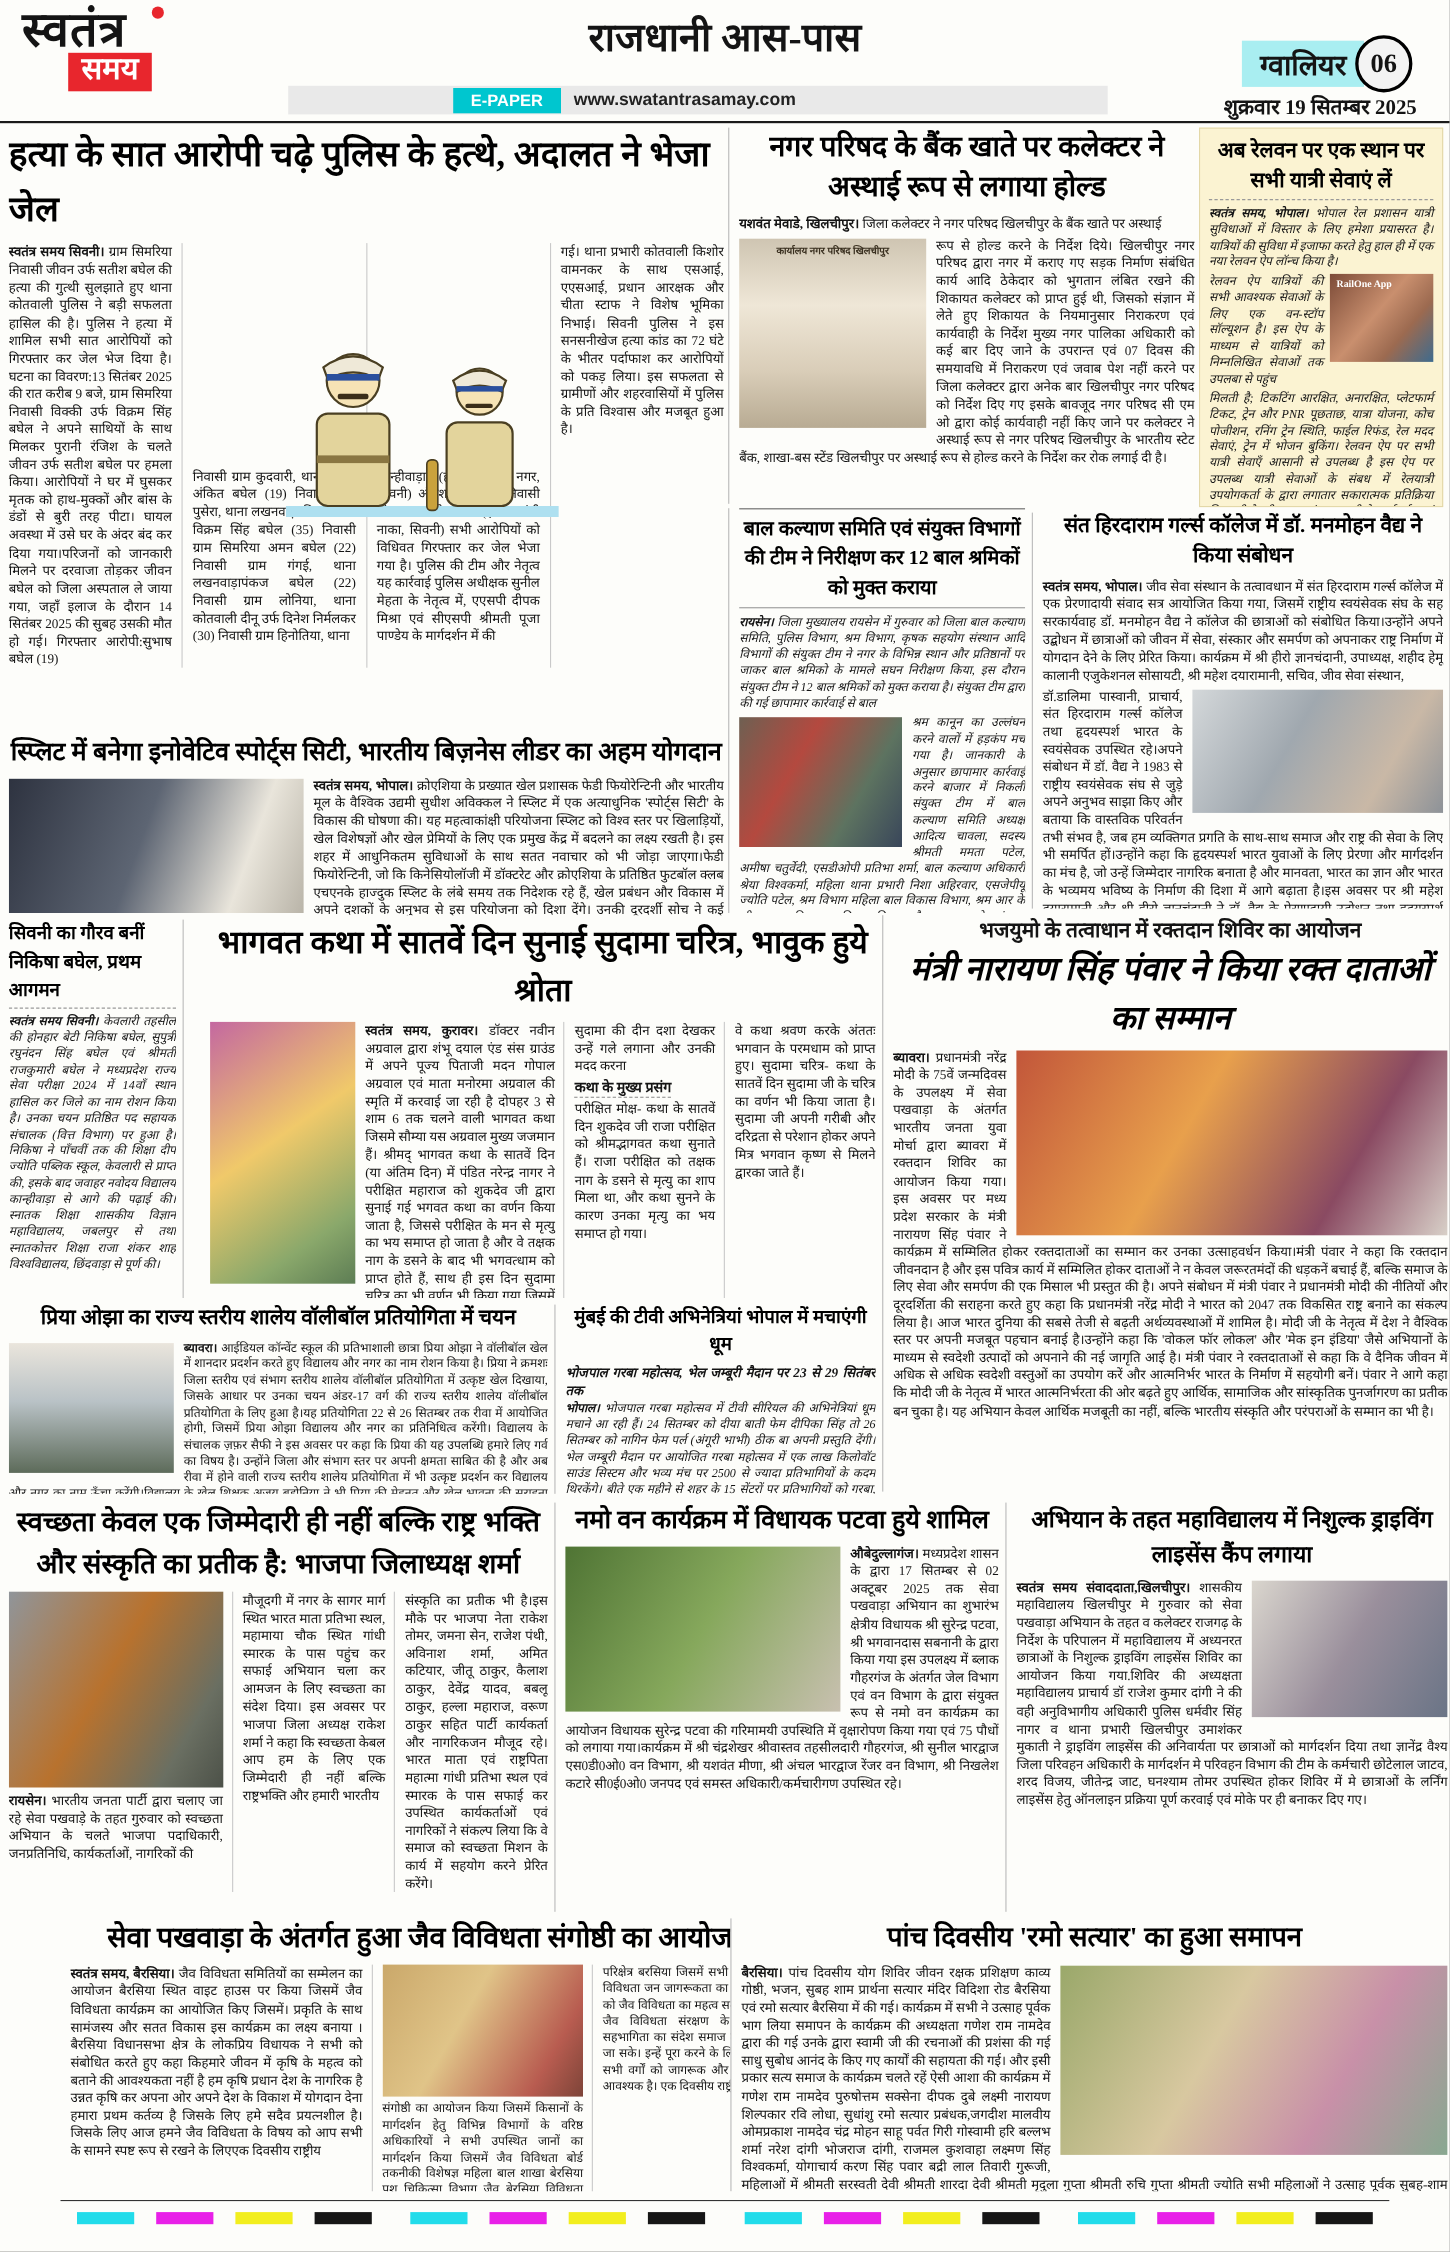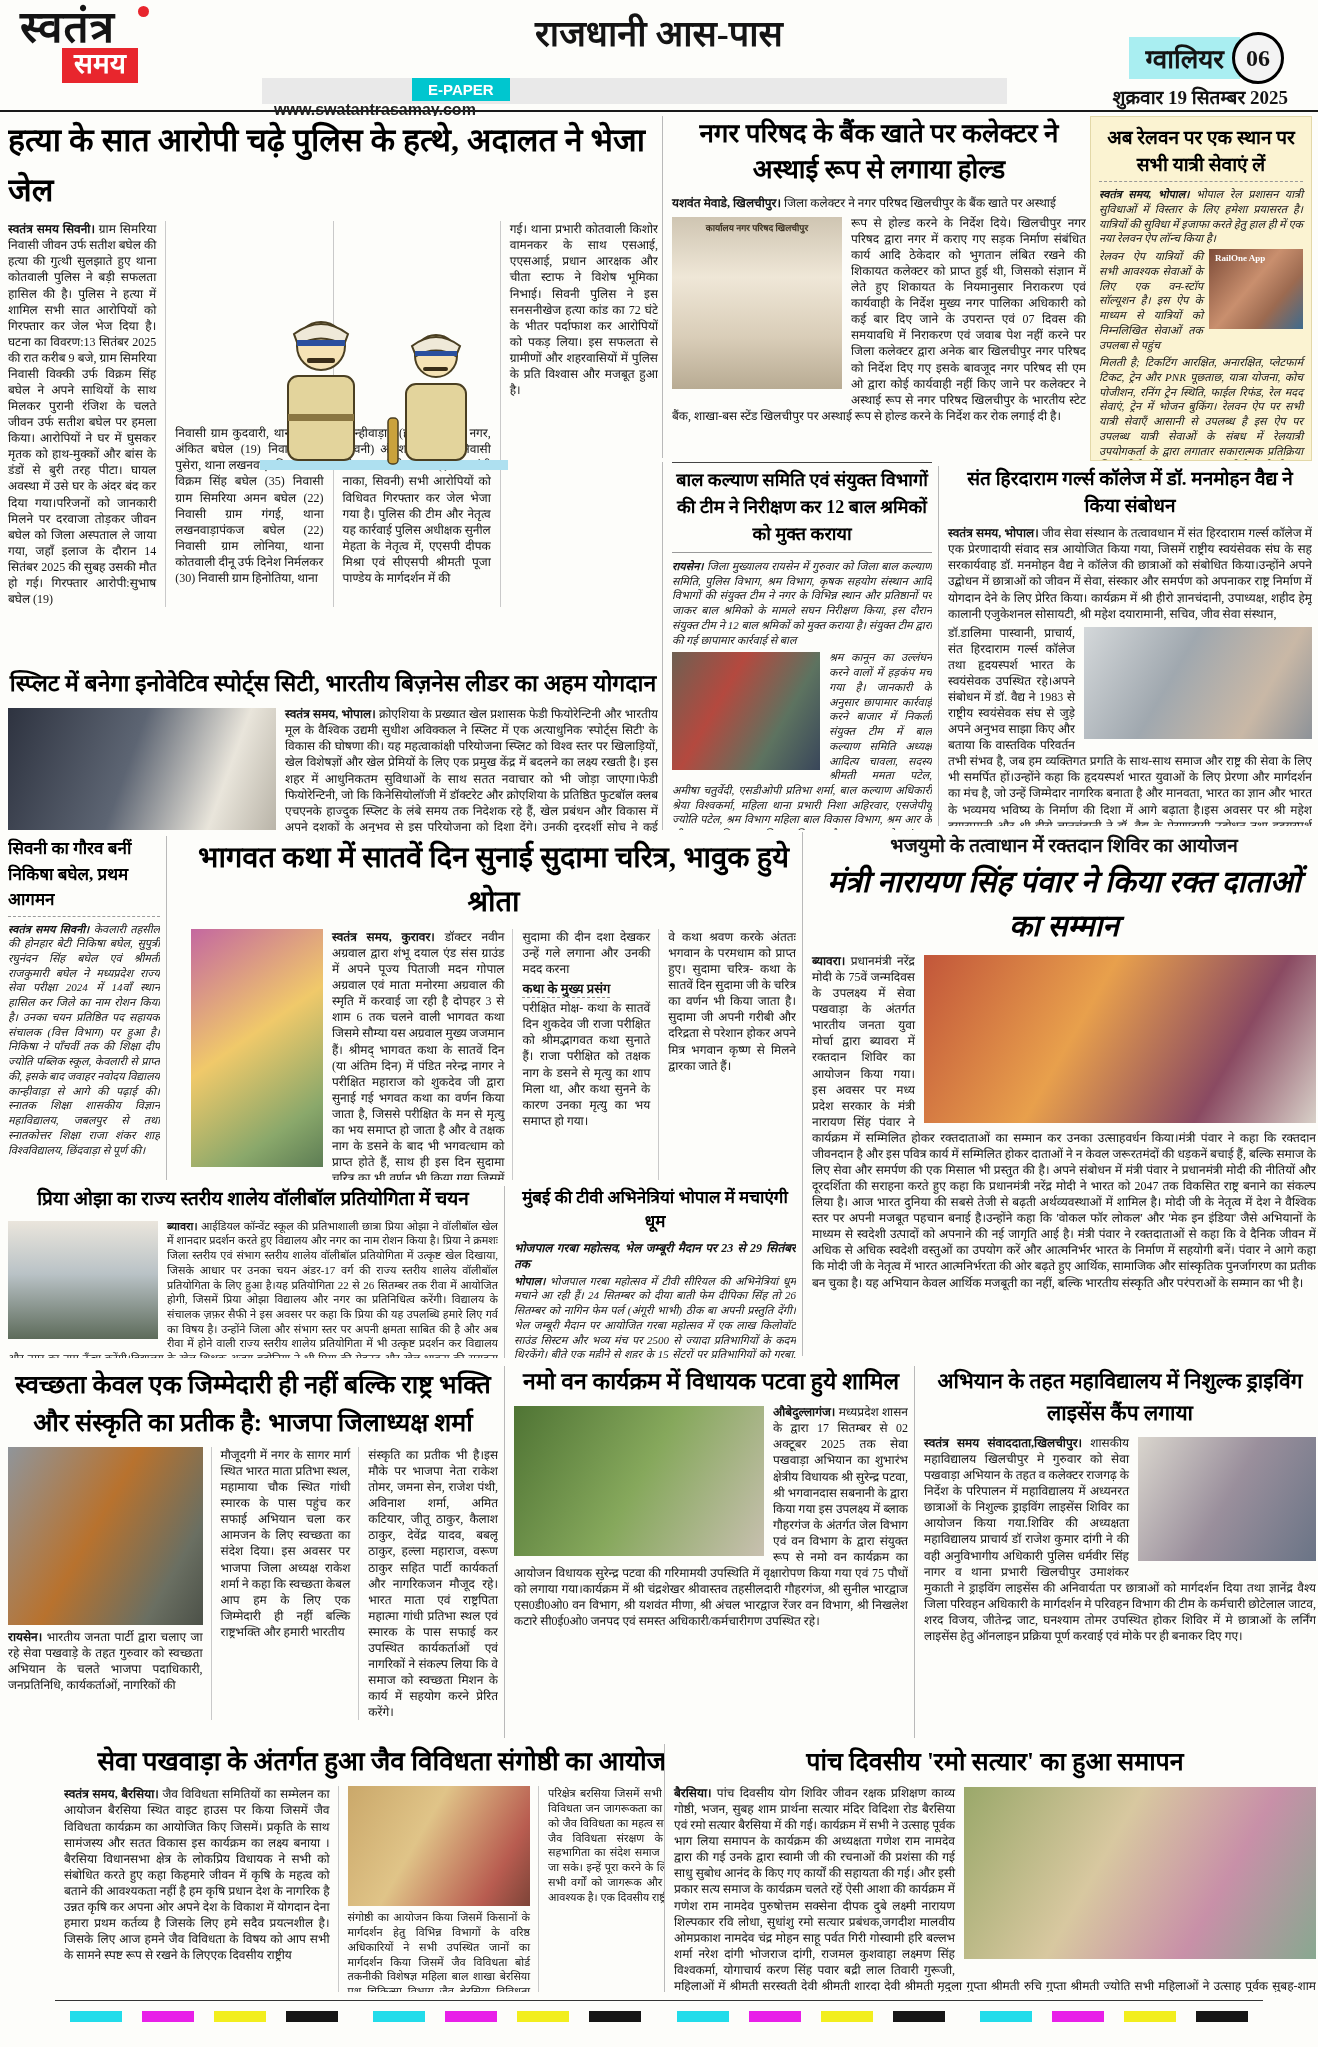--- a/index.html
+++ b/index.html
@@ -7,21 +7,21 @@
         font-family:"Liberation Serif","DejaVu Serif",serif;color:#141414;overflow:hidden;}
   
   header{position:absolute;left:0;top:0;width:1318px;height:112px;border-bottom:2px solid #1a1a1a;box-sizing:border-box;}
   .masthead{position:absolute;left:20px;top:4px;width:180px;}
   .m-dot{position:absolute;left:118px;top:2px;width:11px;height:11px;border-radius:50%;background:#e8262d;}
   .m1{font-size:44px;font-weight:bold;line-height:1.1;letter-spacing:1px;}
   .m2{display:inline-block;background:#e8262d;color:#fff;font-size:28px;font-weight:bold;
       padding:1px 12px 3px;margin:-4px 0 16px 42px;line-height:1.1;}
   .section-title{position:absolute;left:0;right:0;top:8px;text-align:center;font-size:36px;font-weight:bold;}
   .epaper-bar{position:absolute;left:262px;top:78px;width:745px;height:26px;background:#e9e9e9;
-      display:flex;align-items:flex-start;font-family:"Liberation Sans","DejaVu Sans",sans-serif;flex-direction:column;}
+      display:flex;align-items:center;font-family:"Liberation Sans","DejaVu Sans",sans-serif;}
   .chip{margin-left:150px;background:#00c6cf;color:#fff;font-weight:bold;font-size:15px;padding:3px 16px;}
   .url{font-size:16px;font-weight:bold;color:#222;padding-left:12px;}
   .city-badge{position:absolute;right:34px;top:32px;display:flex;align-items:center;}
   .city{background:#a9eef1;font-size:26px;font-weight:bold;padding:3px 16px;}
   .pgnum{width:46px;height:46px;border-radius:50%;background:#f3f3f3;border:3px solid #000000;
       display:flex;align-items:center;justify-content:center;font-size:24px;font-weight:bold;margin-left:-8px;}
   .date{position:absolute;right:30px;top:84px;font-size:19px;font-weight:bold;}
   
   .art{position:absolute;overflow:hidden;box-sizing:border-box;background:#fdfdfa;}
   .vl{border-left:1px solid #b9b9b9;padding-left:9px;}

